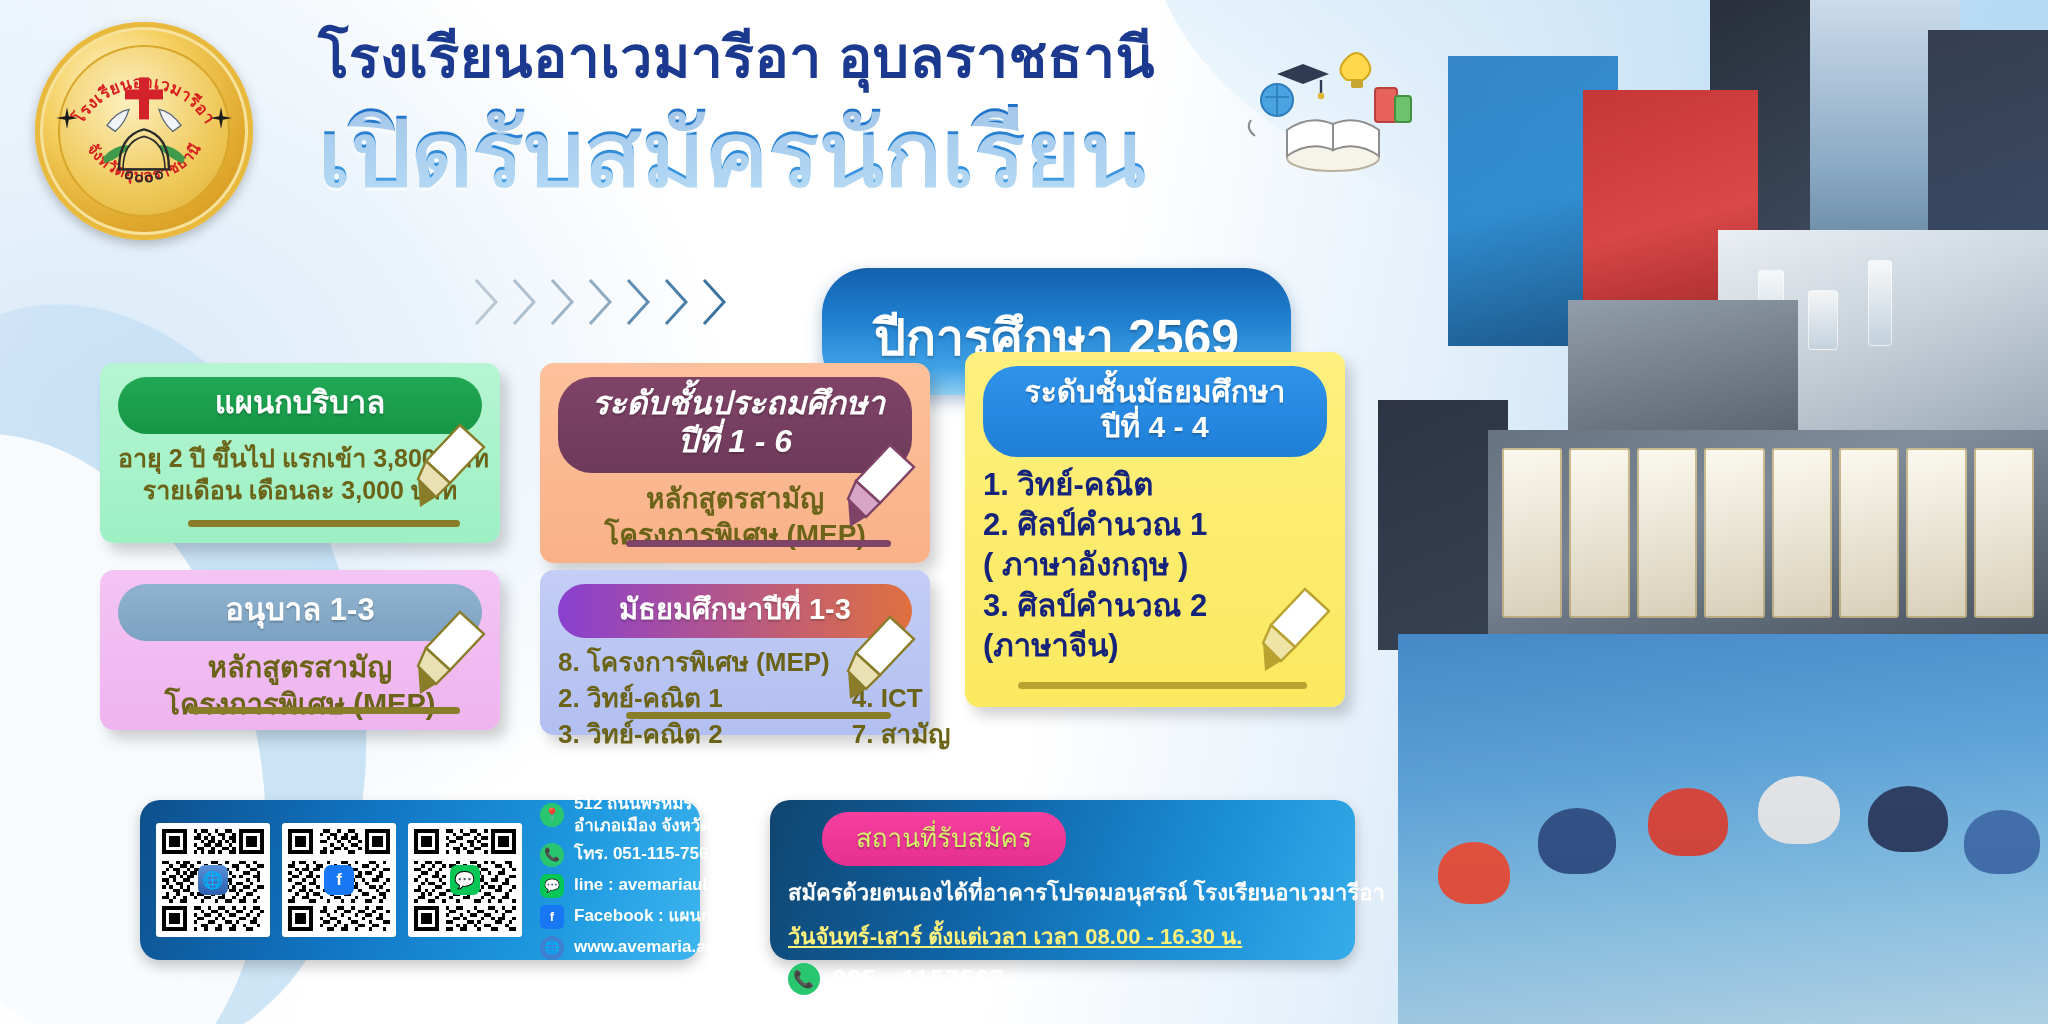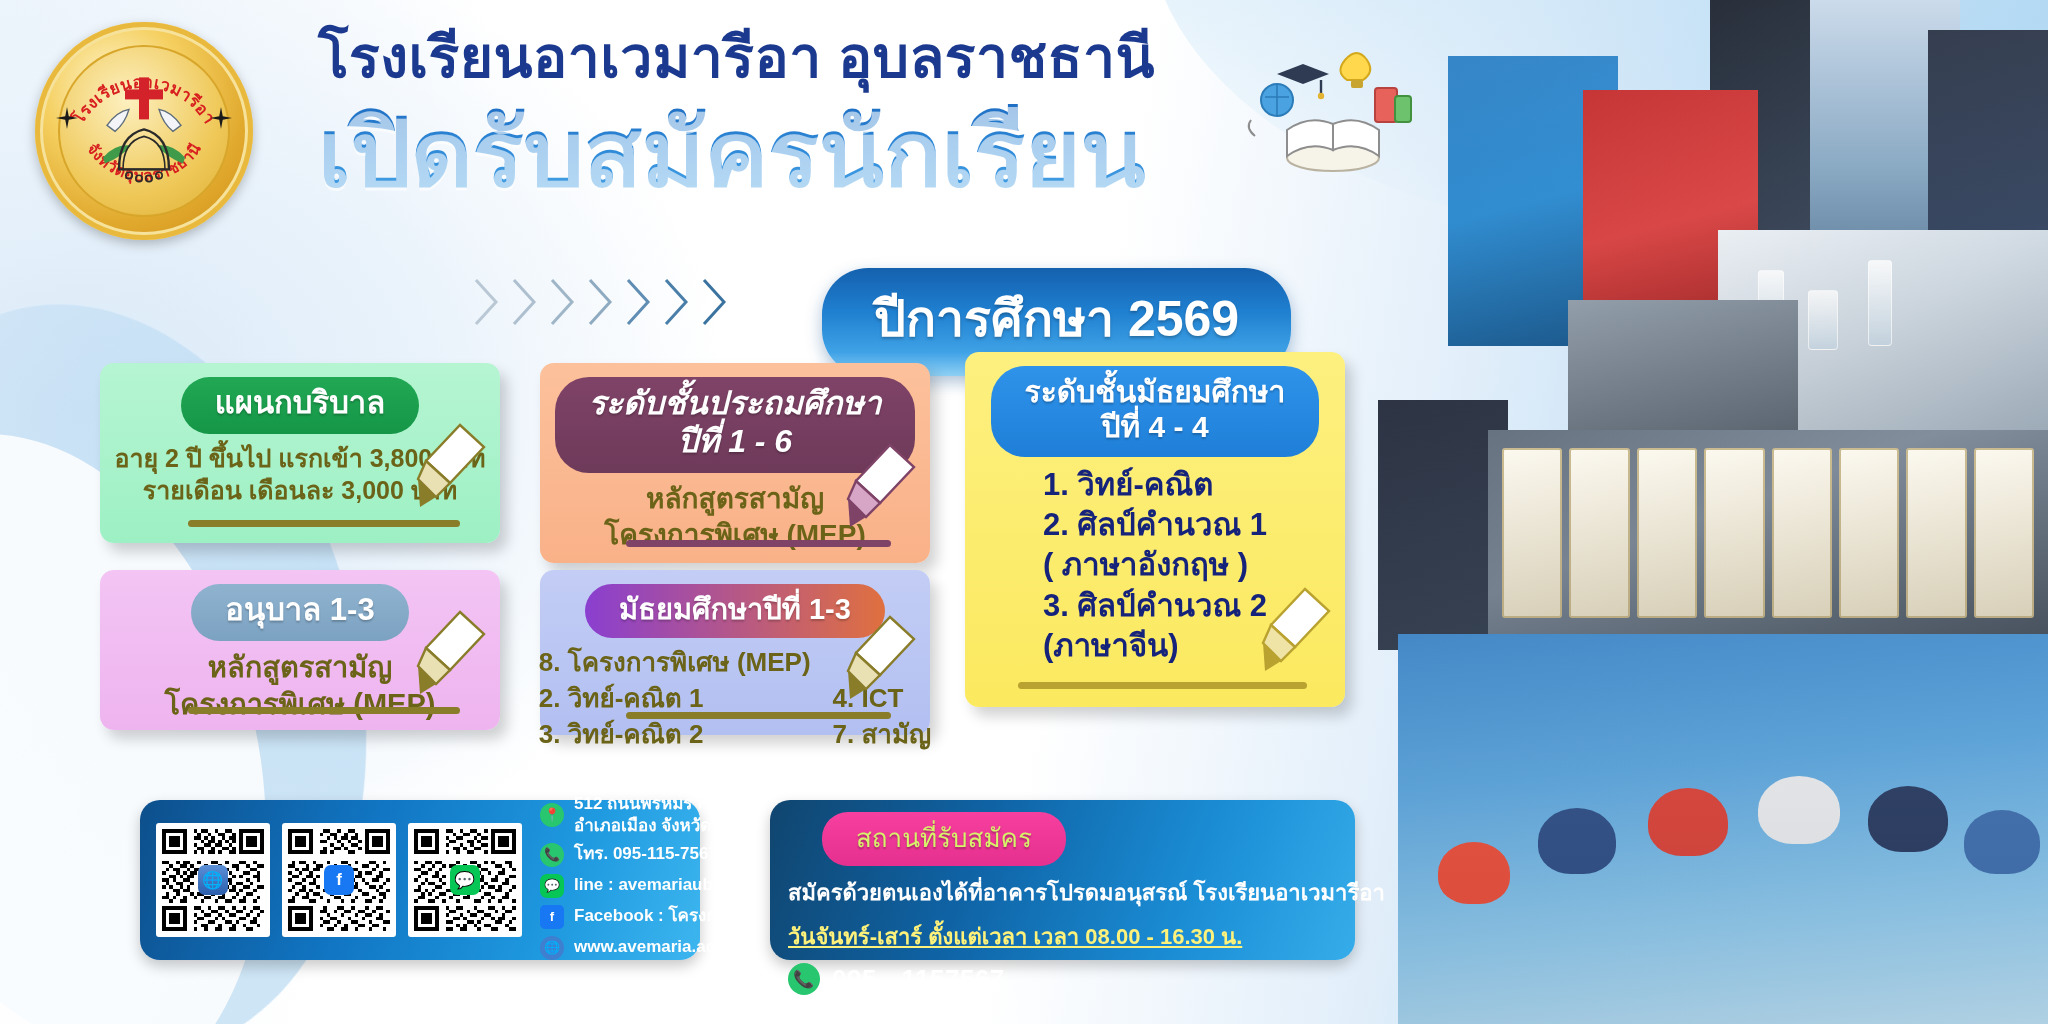--- a/index.html
+++ b/index.html
@@ -118,37 +118,37 @@
   }
   .title-line2 {
     font-size:95px; font-weight:700; line-height:1.05; white-space:nowrap;
     background:linear-gradient(180deg,#1f6fc4 0%,#2f8ad8 45%,#4aa6e8 100%);
     -webkit-background-clip:text; background-clip:text; color:transparent;
     text-shadow:0 3px 0 rgba(255,255,255,.6);
     margin-top:14px;
   }
   .year-pill {
     position:absolute; left:822px; top:268px;
-    padding:11px 52px 18px 52px;
+    padding:30px 52px 18px 52px;
     border-radius:46px;
     background:linear-gradient(180deg,#1461ae 0%,#1f7fd0 40%,#3fa2e6 78%,#8fd0f4 100%);
     box-shadow:0 6px 16px rgba(18,78,140,.35);
     color:#ffffff; font-size:50px; font-weight:700; white-space:nowrap;
     text-shadow:0 2px 3px rgba(0,0,0,.25);
     text-align:center;
   }
   .chevrons { position:absolute; left:470px; top:276px; display:flex; gap:4px; }
   .chevrons svg { display:block; }
   .doodle { position:absolute; left:1225px; top:40px; width:190px; height:150px; }
   
   .card {
     position:absolute; border-radius:14px;
     box-shadow:7px 9px 14px rgba(0,0,0,.18);
     padding:14px 18px 22px 18px;
-    display:flex; flex-direction:column; align-items:center;
+    display:flex; flex-direction:column; 
   }
   .card-head {
     border-radius:34px; padding:8px 34px 12px 34px; margin-bottom:8px;
     color:#ffffff; font-size:31px; font-weight:700; line-height:1.18;
     text-align:center; white-space:nowrap;
     text-shadow:0 2px 2px rgba(0,0,0,.22);
   }
   .card-body { text-align:center; font-weight:700; line-height:1.3; }
   .card-body .ln { white-space:nowrap; }
   .pen { position:absolute; right:12px; bottom:26px; width:74px; height:96px; }
@@ -968,29 +968,29 @@
     <div class="contact-list">
       <div class="crow">
         <span class="cicon ic-pin">📍</span>
         <span class="cstack">
           <span>512 ถนนพรหมราช ตำบลในเมือง</span>
           <span>อำเภอเมือง จังหวัดอุบลราชธานี</span>
         </span>
       </div>
       <div class="crow">
         <span class="cicon ic-phone">📞</span>
-        <span>โทร. 095-115-7567</span>
+        <span>โทร. 051-115-7567</span>
       </div>
       <div class="crow">
         <span class="cicon ic-line">💬</span>
         <span>line : avemariaubon</span>
       </div>
       <div class="crow">
         <span class="cicon ic-fb">f</span>
-        <span>Facebook : โครงการพีอา</span>
+        <span>Facebook : แผนกบรีอา</span>
       </div>
       <div class="crow">
         <span class="cicon ic-web">🌐</span>
         <span>www.avemaria.ac.th</span>
       </div>
     </div>
   </div>
 
   <div class="panel-register">
     <div class="reg-head">สถานที่รับสมัคร</div>

